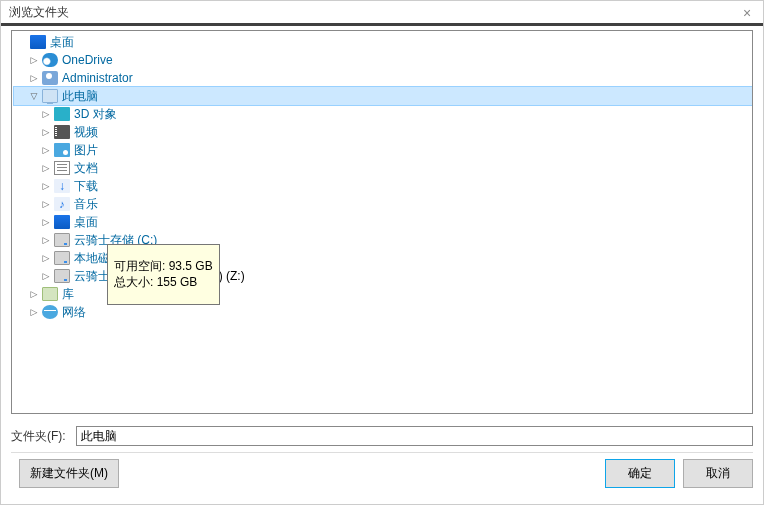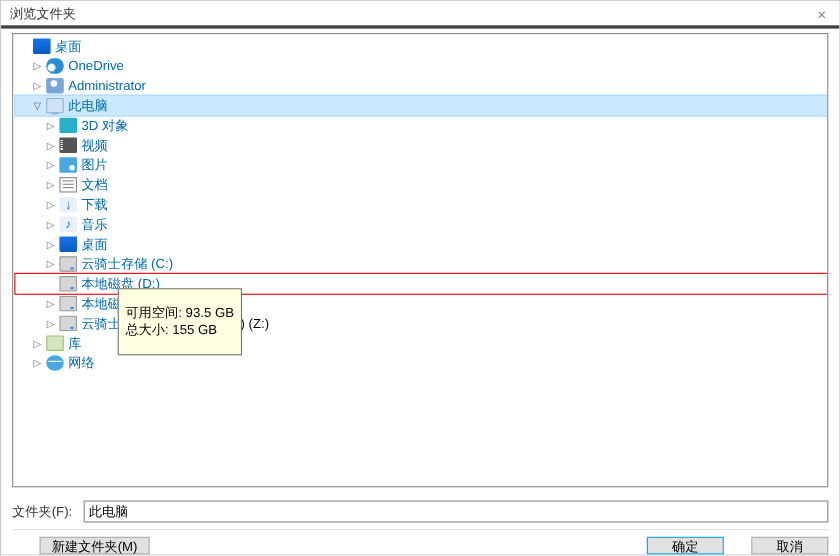--- a/index.html
+++ b/index.html
@@ -42,26 +42,26 @@
     .ico-download::after{content:"↓";position:absolute;left:0;right:0;top:-2px;text-align:center;color:#1a73e8;font-size:12px;font-weight:bold;}
     .ico-music { background:#e9f0fb; border-radius:1px; }
     .ico-music::after{content:"♪";position:absolute;left:0;right:0;top:-2px;text-align:center;color:#1a73e8;font-size:11px;}
     .ico-drive { background:#d6d6d6; border:1px solid #999; border-radius:1px; }
     .ico-drive::after{content:"";position:absolute;right:2px;bottom:1px;width:3px;height:2px;background:#3a8eea;}
     .ico-net { background:#4aa8e0; border-radius:50%; }
     .ico-net::after{content:"";position:absolute;left:2px;top:5px;right:2px;height:1px;background:#fff;}
     .ico-lib { background:#d4e5c0; border:1px solid #9fbf7a; border-radius:1px; }
     .tooltip { position: absolute; background:#ffffe1; border:1px solid #767676; padding: 14px 6px; color:#000; pointer-events:none; white-space:nowrap; z-index:50; line-height:1.3; }
     .suffix-text { color:#000; margin-left:2px; }
-    .bottom { padding: 4px 10px 0; }
+    .bottom { padding: 4px 10px 16px; }
     .path-row { display:flex; align-items:center; gap:10px; margin-bottom:6px; }
     .path-row label { color:#333; }
     .path-row input { flex:1; border:1px solid #888; height:20px; padding:0 4px; background:#fff; }
     .button-row { display:flex; align-items:center; }
-    .btn { height:16px; min-width:70px; padding:0 10px; border:1px solid #adadad; background:#e1e1e1; cursor:pointer; margin-left:25px; }
+    .btn { height:29px; min-width:70px; padding:0 10px; border:1px solid #adadad; background:#e1e1e1; cursor:pointer; margin-left:8px; }
     .btn.default { border:1px solid #0ea5e9; }
     .spacer { flex:1; }
     .hr { height:1px; background:#ddd; margin:0 0 6px 0; }
   </style>
 </head>
 <body>
 
 <div class="dialog">
 
   <div class="titlebar">
@@ -147,27 +147,20 @@
             <span class="expander">▷</span>
             <span class="icon ico-desktop"></span>
             <span class="label">桌面</span>
           </div>
             </li>
           <li>
               <div class="node indent-2">
             <span class="expander">▷</span>
             <span class="icon ico-drive"></span>
             <span class="label">云骑士存储 (C:)</span>
-          </div>
-            </li>
-          <li>
-              <div class="node indent-2 highlighted-red" style="position:relative;">
-            <span class="expander none"></span>
-            <span class="icon ico-drive"></span>
-            <span class="label">本地磁盘 (D:)</span>
           </div>
             </li>
           <li style="position:relative;">
             <div class="node indent-2">
               <span class="expander">▷</span>
               <span class="icon ico-drive"></span>
               <span class="label">本地磁盘 (</span>
             </div>
             <div class="tooltip" style="left:93px; top:-5px;">
               <div>可用空间: 93.5 GB</div>

